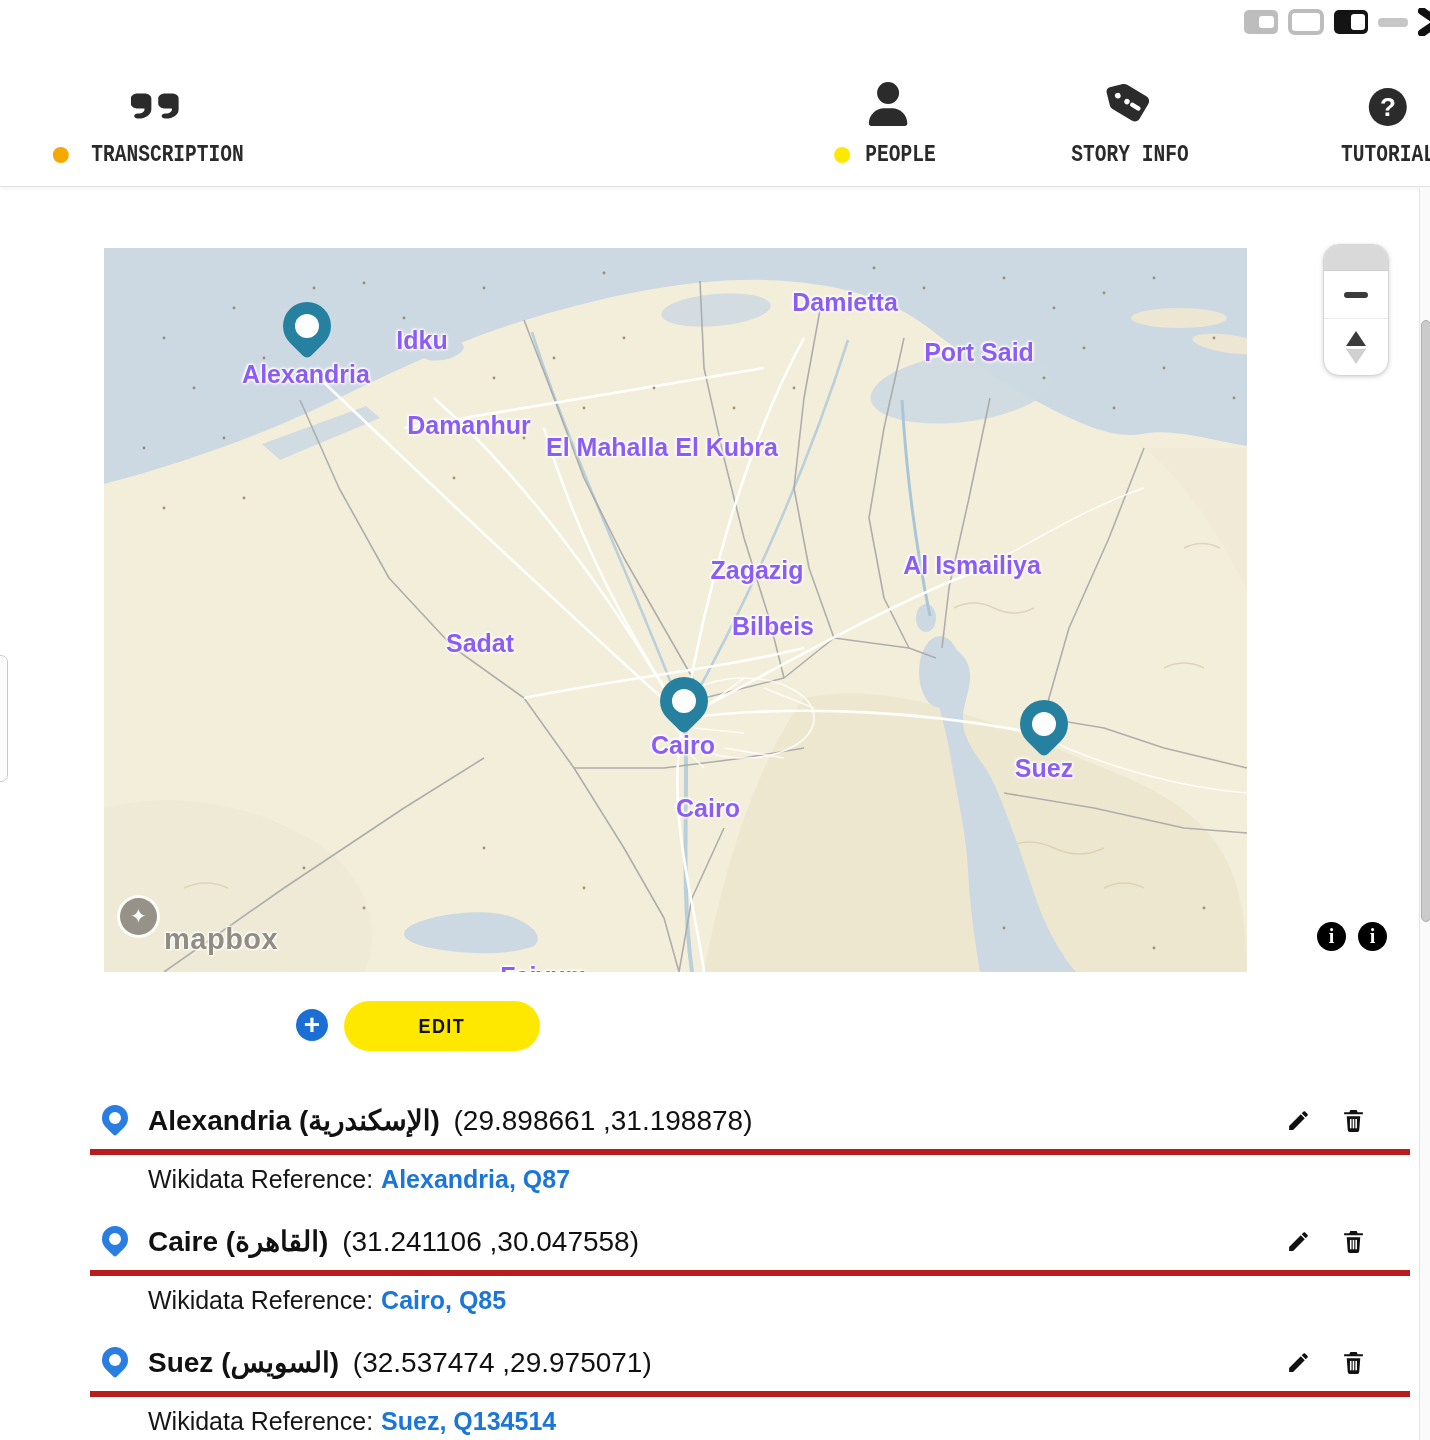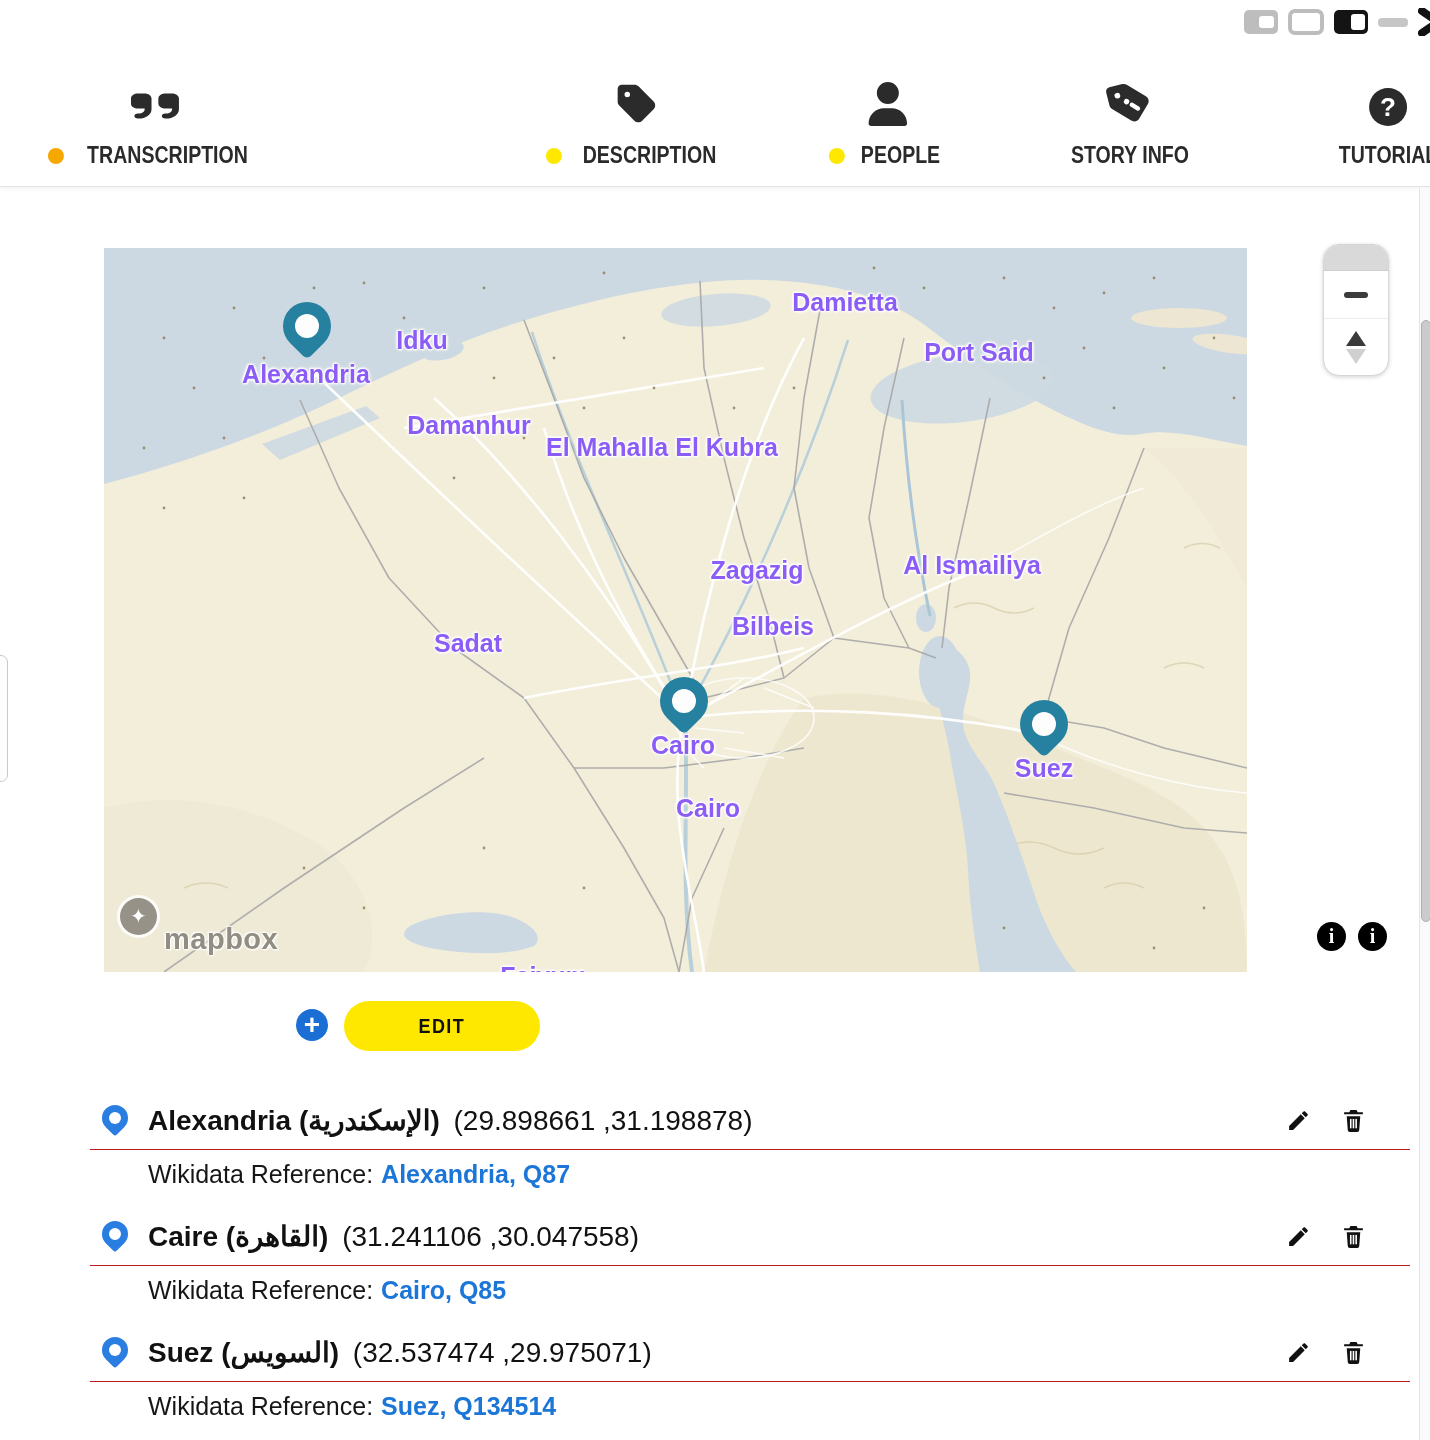--- a/index.html
+++ b/index.html
@@ -17,21 +17,21 @@
   .wc3{width:34px;height:24px;background:#141414;position:relative;}
   .wc3::after{content:'';position:absolute;right:3px;top:4px;width:14px;height:16px;background:#fff;border-radius:3px;}
   .wc4{width:30px;height:9px;background:#c6c6c6;border-radius:4px;}
   .wc5{width:26px;height:28px;}
 
   
   .nav{position:absolute;left:0;top:60px;width:1430px;height:126px;background:#fff;
        box-shadow:0 1px 0 #e3e3e3,0 3px 4px rgba(0,0,0,.05);}
   .tab{position:absolute;top:16px;transform:translateX(-50%);text-align:center;cursor:pointer;}
   .tab .icon-box{height:50px;display:flex;align-items:flex-end;justify-content:center;margin-bottom:16px;}
-  .tab .lbl{display:flex;align-items:center;justify-content:center;gap:9px;font-size:23px;font-weight:700;color:#2a2a2a;white-space:nowrap;}
+  .tab .lbl{display:flex;align-items:center;justify-content:center;gap:9px;font-size:23px;font-weight:700;color:#2a2a2a;white-space:nowrap;font-family:Liberation Mono, monospace;}
   .tab .lbl .txt{display:inline-block;transform:scaleX(.85);}
   .tab.active .lbl{color:#1b76d8;}
   .dot{width:16px;height:16px;border-radius:50%;flex:none;}
   .dot-orange{background:#f5a800;}
   .dot-yellow{background:#ffe800;}
   .icon-dark{fill:#2b2b2b;}
   .qcircle{width:38px;height:38px;border-radius:50%;background:#2b2b2b;color:#fff;font-size:26px;font-weight:700;
        display:flex;align-items:center;justify-content:center;}
 
   
@@ -80,21 +80,21 @@
   .loc-head{position:absolute;left:110px;top:1000px;height:52px;display:flex;align-items:center;}
   .loc-head .h-txt{font-size:38px;font-weight:700;color:#1b6fd4;transform:scaleX(.82);transform-origin:left center;letter-spacing:.5px;}
   .plus-btn{position:absolute;left:296px;top:1009px;width:32px;height:32px;border-radius:50%;background:#1b6fd4;color:#fff;
        display:flex;align-items:center;justify-content:center;font-size:28px;font-weight:700;line-height:1;cursor:pointer;}
   .edit-btn{position:absolute;left:344px;top:1001px;width:196px;height:50px;border-radius:27px;background:#ffe800;border:none;
        font-family:inherit;font-size:20px;font-weight:700;letter-spacing:1.5px;color:#111;cursor:pointer;}
   .edit-btn span{display:inline-block;transform:scaleX(.9);}
 
   .loc-list{position:absolute;left:90px;top:1100px;width:1320px;}
   .loc-item{margin-bottom:27px;}
-  .loc-row1{display:flex;align-items:center;border-bottom:1px solid #b91c1c;padding:4px 0 12px 0;}
+  .loc-row1{display:flex;align-items:center;border-bottom:6px solid #b91c1c;padding:4px 0 12px 0;}
   .pin-list{width:26px;height:26px;background:#2a7de1;margin:0 20px 6px 12px;flex:none;}
   .pin-list::after{inset:7px;}
   .loc-title{flex:1;font-size:28px;color:#111;white-space:nowrap;overflow:hidden;}
   .loc-title .nm{font-weight:700;}
   .loc-title .ar{font-weight:700;unicode-bidi:isolate;}
   .loc-title .crd{font-weight:400;margin-left:6px;}
   .row-actions{display:flex;align-items:center;gap:30px;margin-right:44px;flex:none;}
   .act-icon{width:25px;height:25px;cursor:pointer;}
   .loc-row2{margin:10px 0 0 58px;font-size:25px;color:#161616;}
   .loc-row2 .wd-link{font-weight:700;color:#1b76d8;margin-left:8px;cursor:pointer;text-decoration:none;text-align:center;}
@@ -122,31 +122,20 @@
             <path class="icon-dark" d="M448 296c0 66.3-53.7 120-120 120h-8c-17.7 0-32-14.3-32-32s14.3-32 32-32h8c30.9 0 56-25.1 56-56v-8H320c-35.3 0-64-28.7-64-64V160c0-35.3 28.7-64 64-64h64c35.3 0 64 28.7 64 64v136zm-256 0c0 66.3-53.7 120-120 120H64c-17.7 0-32-14.3-32-32s14.3-32 32-32h8c30.9 0 56-25.1 56-56v-8H64c-35.3 0-64-28.7-64-64V160c0-35.3 28.7-64 64-64h64c35.3 0 64 28.7 64 64v136z"></path>
           </svg>
         </div>
       <div class="lbl">
           <span class="dot dot-orange"></span>
           <span class="txt">TRANSCRIPTION</span>
         </div>
     </div>
 
 
-    <div class="tab" style="left:637px">
-      <div class="icon-box">
-          <svg width="42" height="44" viewBox="0 0 448 512">
-            <path class="icon-dark" fill-rule="evenodd" d="M0 80V229.5c0 17 6.7 33.3 18.7 45.3l176 176c25 25 65.5 25 90.5 0L418.7 317.3c25-25 25-65.5 0-90.5l-176-176c-12-12-28.3-18.7-45.3-18.7H48C21.5 32 0 53.5 0 80zm112 32a32 32 0 1 1 0 64 32 32 0 1 1 0-64z"></path>
-          </svg>
-        </div>
-      <div class="lbl">
-          <span class="dot dot-yellow"></span>
-          <span class="txt">DESCRIPTION</span>
-        </div>
-    </div>
 
     <div class="tab" style="left:888px">
       <div class="icon-box">
           <svg width="40" height="44" viewBox="0 0 448 512">
             <path class="icon-dark" d="M224 256A128 128 0 1 0 224 0a128 128 0 1 0 0 256zm-45.7 48C80 304 0 384 0 482.3 0 498.7 13.3 512 29.7 512H418.3c16.4 0 29.7-13.3 29.7-29.7C448 384 368 304 269.7 304H178.3z"></path>
           </svg>
         </div>
       <div class="lbl">
           <span class="dot dot-yellow"></span>
           <span class="txt">PEOPLE</span>
@@ -296,21 +285,21 @@
 
     <span class="map-label" style="left:202px;top:112px">Alexandria</span>
     <span class="map-label" style="left:318px;top:78px">Idku</span>
     <span class="map-label" style="left:365px;top:163px">Damanhur</span>
     <span class="map-label" style="left:558px;top:185px">El Mahalla El Kubra</span>
     <span class="map-label" style="left:741px;top:40px">Damietta</span>
     <span class="map-label" style="left:875px;top:90px">Port Said</span>
     <span class="map-label" style="left:653px;top:308px">Zagazig</span>
     <span class="map-label" style="left:868px;top:303px">Al Ismailiya</span>
     <span class="map-label" style="left:669px;top:364px">Bilbeis</span>
-    <span class="map-label" style="left:364px;top:381px">Sadat</span>
+    <span class="map-label" style="left:376px;top:381px">Sadat</span>
     <span class="map-label" style="left:579px;top:483px">Cairo</span>
     <span class="map-label" style="left:604px;top:546px">Cairo</span>
     <span class="map-label" style="left:940px;top:506px">Suez</span>
     <span class="map-label" style="left:440px;top:714px">Faiyum</span>
 
     <div class="pin map-pin" style="left:179px;top:54px"></div>
     <div class="pin map-pin" style="left:556px;top:429px"></div>
     <div class="pin map-pin" style="left:916px;top:452px"></div>
 
     <div class="attrib">

